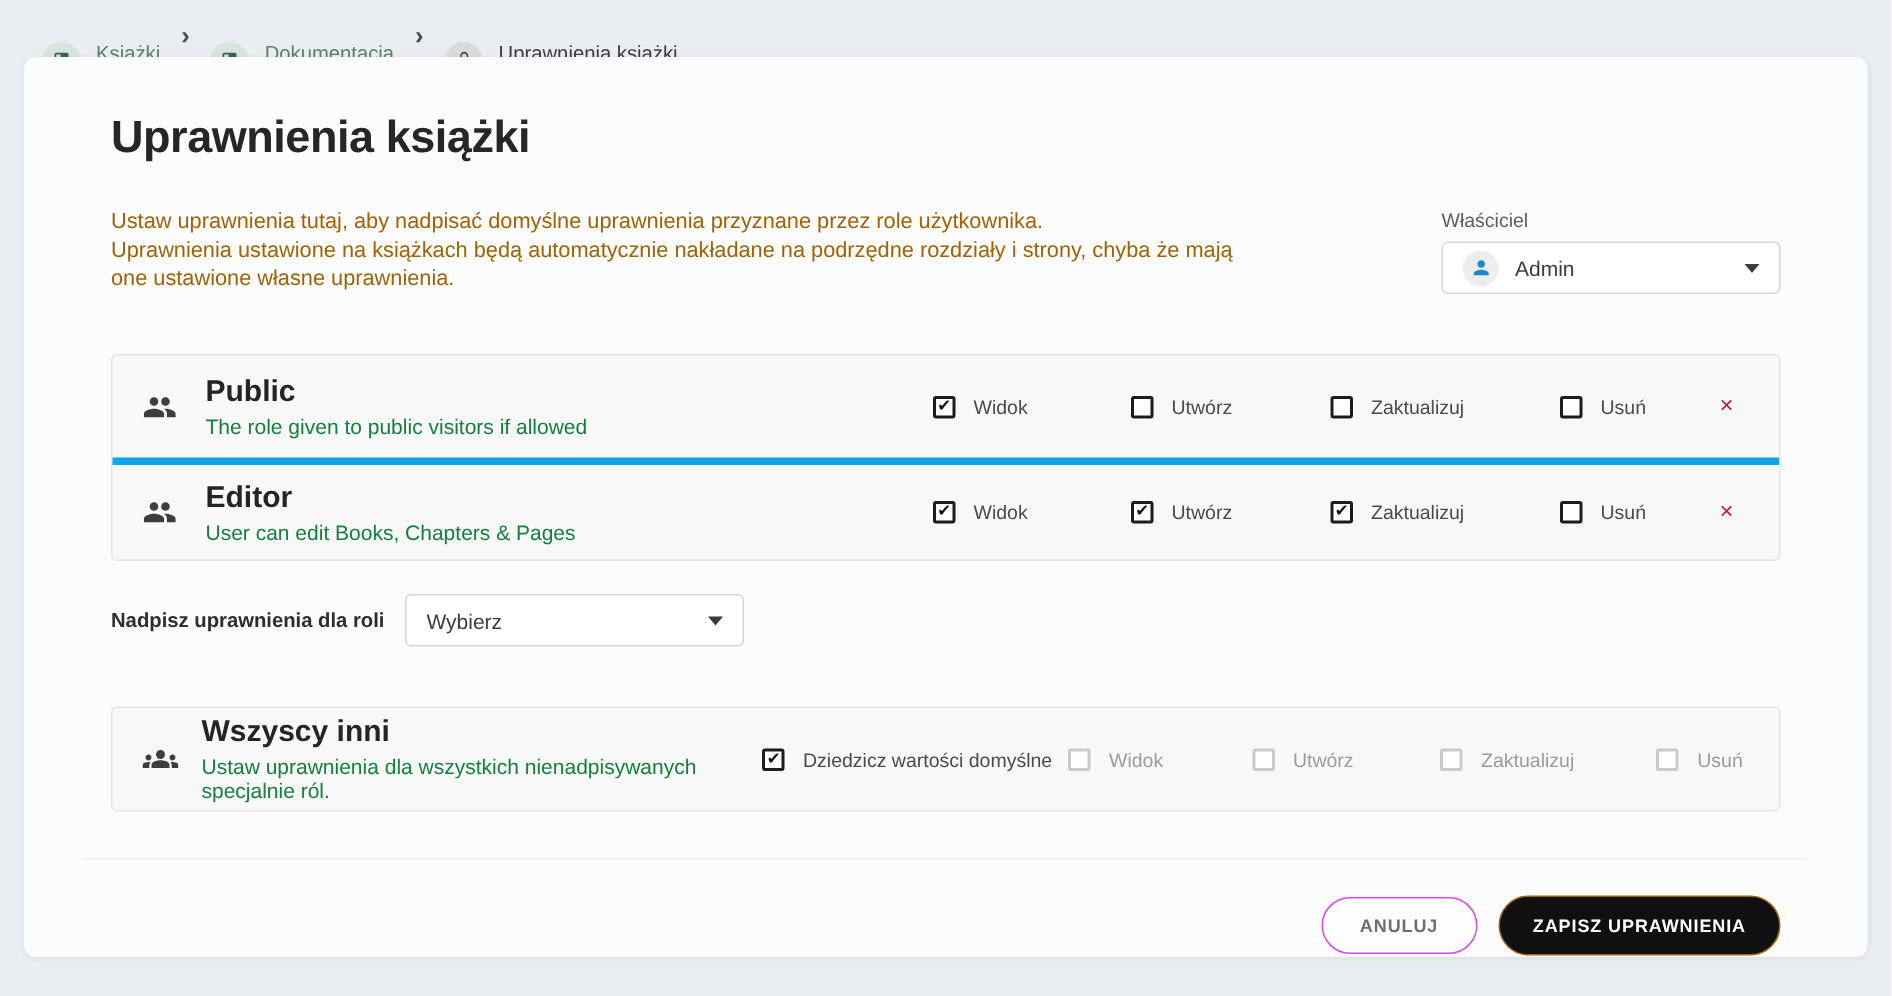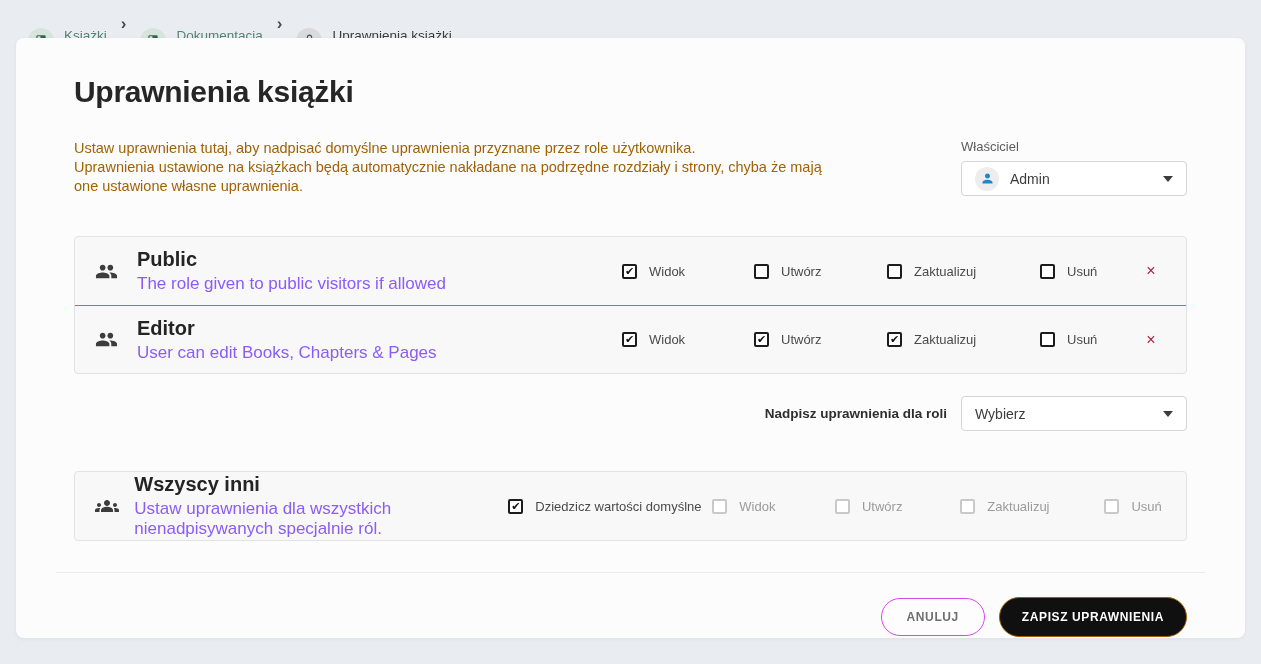--- a/index.html
+++ b/index.html
@@ -62,25 +62,25 @@
   
   .perm-table {
     margin-top:40px;
     border:1px solid #e3e3e3; border-radius:4px;
     background:#f8f8f8;
   }
   .perm-row {
     display:flex; align-items:center;
     height:68px; padding:0 16px 0 20px;
   }
-  .perm-row + .perm-row { border-top:1px solid #0ea5e9;justify-content:center; }
+  .perm-row + .perm-row { border-top:5px solid #0ea5e9;justify-content:center; }
   .row-icon { width:42px; display:flex; align-items:center; }
   .row-info { flex:1; min-width:0; }
   .row-name { font-size:20px; font-weight:bold; color:#242424; }
-  .row-desc { font-size:17px; color:#8b5cf6; margin-top:3px; }
+  .row-desc { font-size:14px; color:#15803d; margin-top:3px; }
 
   .perm-cell { display:flex; align-items:center; gap:12px; cursor:pointer; }
   .perm-label { font-size:13px; color:#4a4a4a; }
   .w1{width:132px;} .w2{width:133px;} .w3{width:153px;} .w4{width:92px;}
 
   .checkbox {
     width:15px; height:15px; flex:0 0 15px;
     border:2px solid #1c1c1c; border-radius:2px; background:#fff;
     display:flex; align-items:center; justify-content:center;
   }
@@ -96,21 +96,21 @@
     cursor:pointer; user-select:none;
   }
 
   
   .fallback { }
   .fallback .row-info { flex:0 0 374px; }
   .fi{width:218px;} .f1{width:131px;} .f2{width:134px;} .f3{width:154px;} .f4{width:70px;}
 
   
   .override-row {
-    margin-top:22px; display:flex; justify-content:flex-end;
+    margin-top:22px; display:flex; justify-content:flex-start;
     align-items:center; gap:14px;
   }
   .override-label { font-size:13.5px; font-weight:bold; color:#2e2e2e; }
 
   
   .footer-divider { margin:31px -18px 0 -18px; border-top:1px solid #ececec; }
   .footer {
     padding:24px 0; display:flex; justify-content:flex-end;
     align-items:center; gap:14px;
   }

